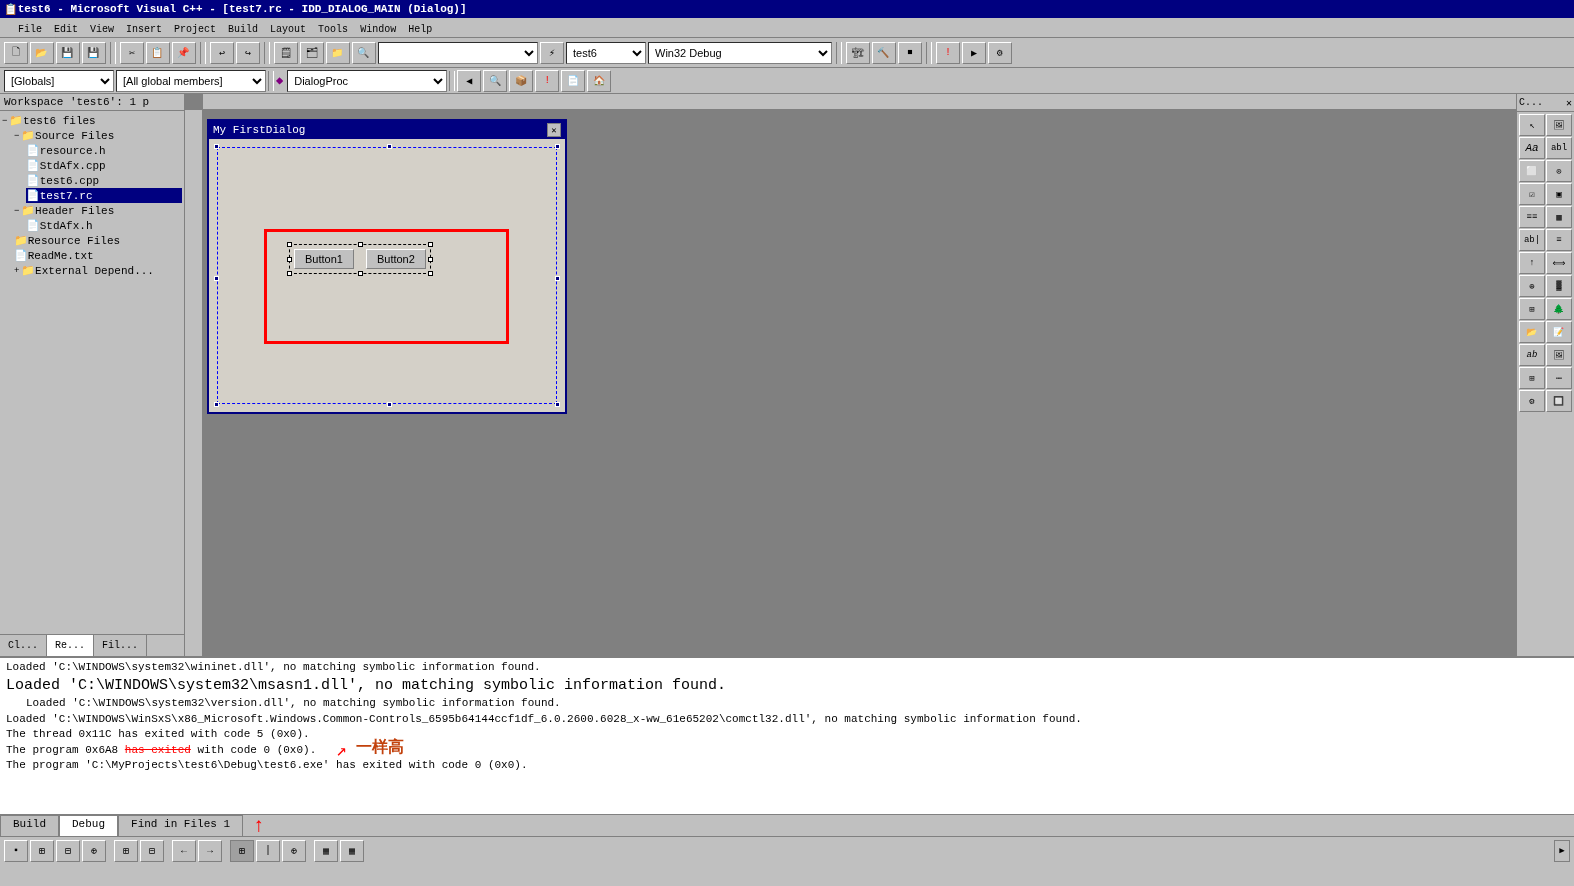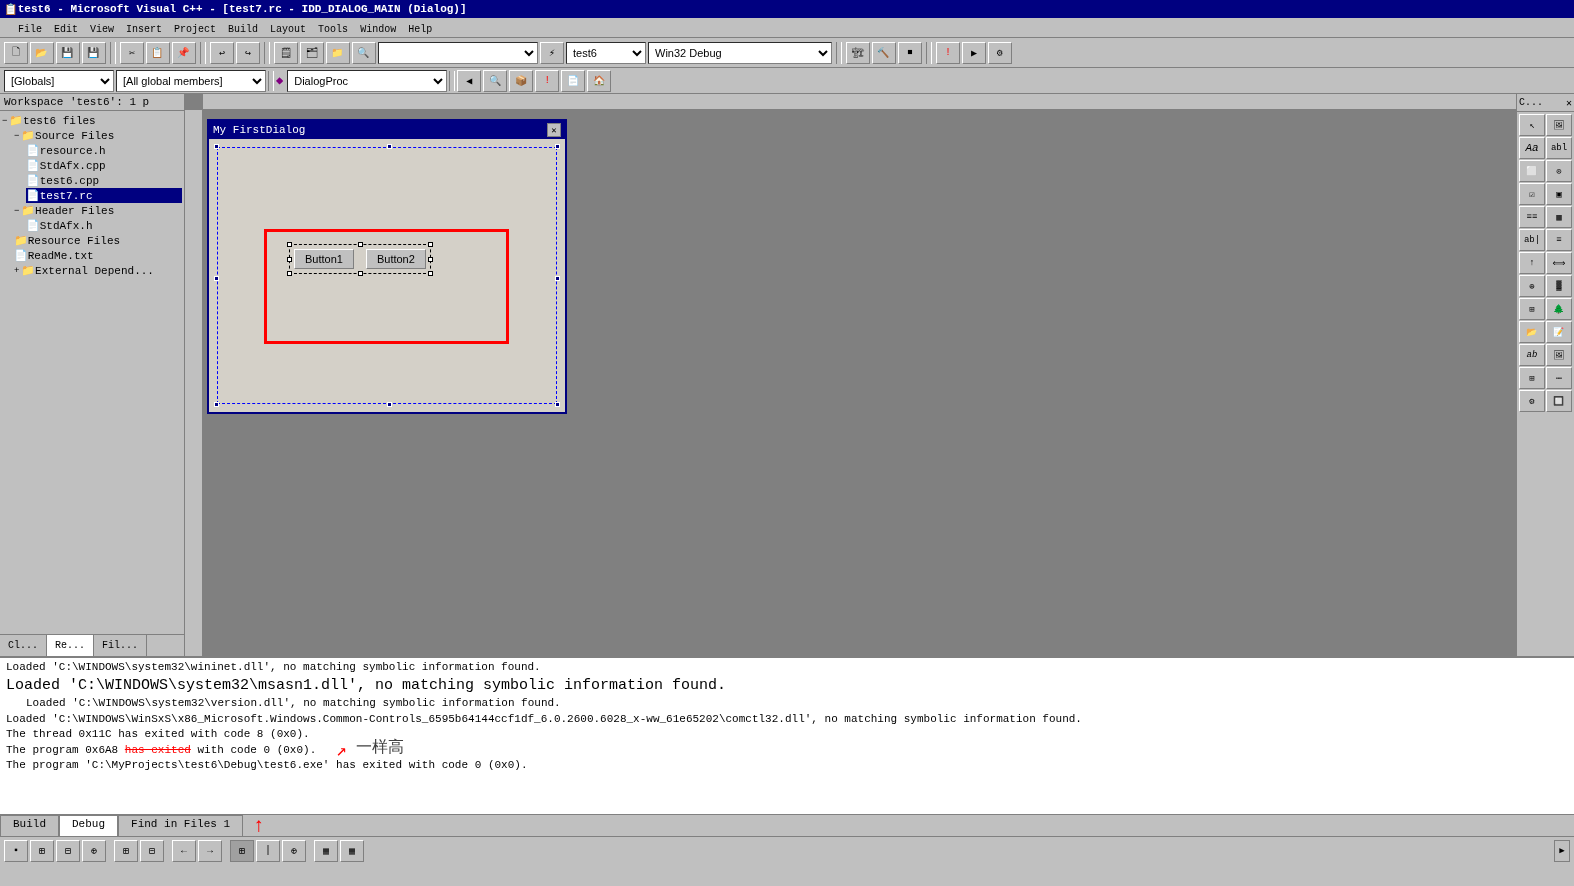--- a/index.html
+++ b/index.html
@@ -578,27 +578,27 @@
     </div>
   </div>
 </div>
 
 <div id="output-area">
   <div id="output-content">
     <div style="font-family:Courier New,monospace; font-size:11px;">Loaded 'C:\WINDOWS\system32\wininet.dll', no matching symbolic information found.</div>
     <div style="font-family:Courier New,monospace; font-size:15px;">Loaded 'C:\WINDOWS\system32\msasn1.dll', no matching symbolic information found.</div>
     <div style="font-family:Courier New,monospace; font-size:11px;margin-left:20px;">Loaded 'C:\WINDOWS\system32\version.dll', no matching symbolic information found.</div>
     <div style="font-family:Courier New,monospace; font-size:11px;">Loaded 'C:\WINDOWS\WinSxS\x86_Microsoft.Windows.Common-Controls_6595b64144ccf1df_6.0.2600.6028_x-ww_61e65202\comctl32.dll', no matching symbolic information found.</div>
-    <div style="font-family:Courier New,monospace; font-size:11px;">The thread 0x11C has exited with code 8 (0x0).</div>
+    <div style="font-family:Courier New,monospace; font-size:11px;">The thread 0x11C has exited with code 5 (0x0).</div>
 
     <div style="font-family:Courier New,monospace; font-size:11px; position:relative;">
       <span>The program 0x6A8 </span><span class="crossed-text">has exited</span><span> with code 0 (0x0).</span>
       
       <span style="color:red; font-size:18px; position:absolute; left:330px; top:-4px;">↗</span>
-      <span style="color:#404040; font-size:16px; font-weight:normal; position:absolute; left:350px; top:-6px;">一样高</span>
+      <span style="color:#c2410c; font-size:16px; font-weight:bold; position:absolute; left:350px; top:-6px;">一样高</span>
     </div>
     <div style="font-family:Courier New,monospace; font-size:11px;">The program 'C:\MyProjects\test6\Debug\test6.exe' has exited with code 0 (0x0).</div>
   </div>
   <div class="output-tabs">
     <div class="output-tab">Build</div>
     <div class="output-tab active">Debug</div>
     <div class="output-tab">Find in Files 1</div>
 
     <div style="position:relative; margin-left:10px;">
       <span style="color:red; font-size:20px; display:inline-block; transform:rotate(180deg);">↓</span>

